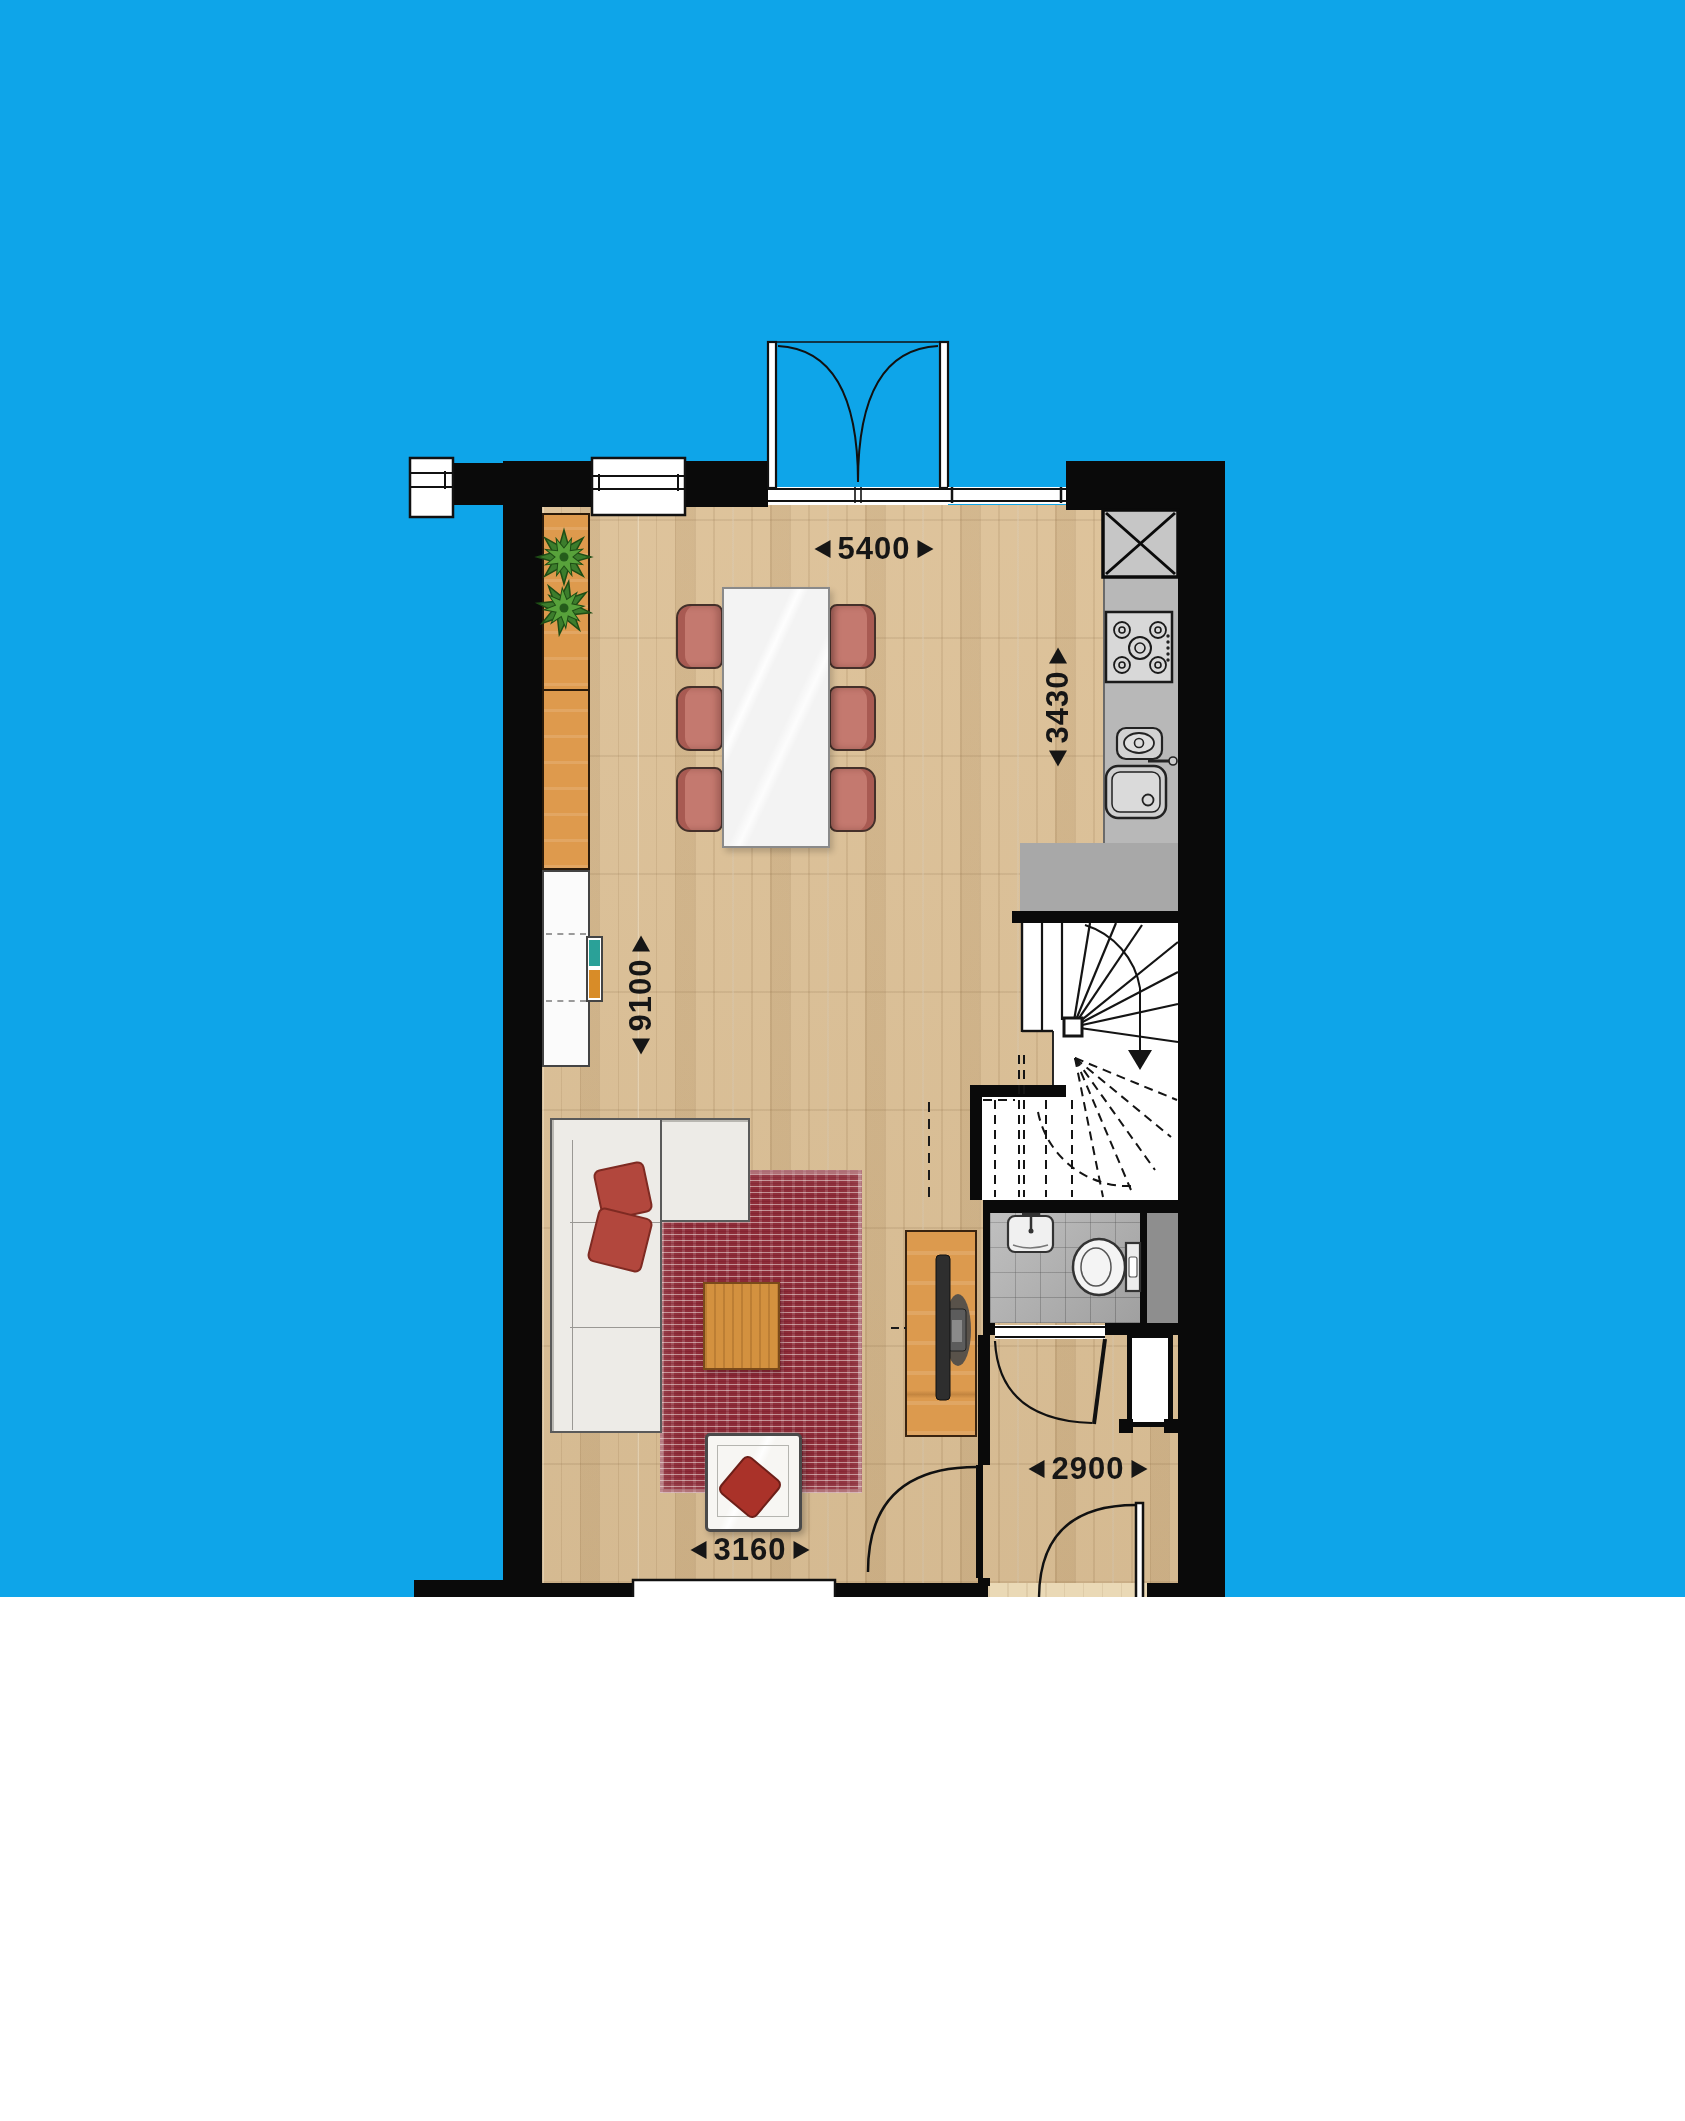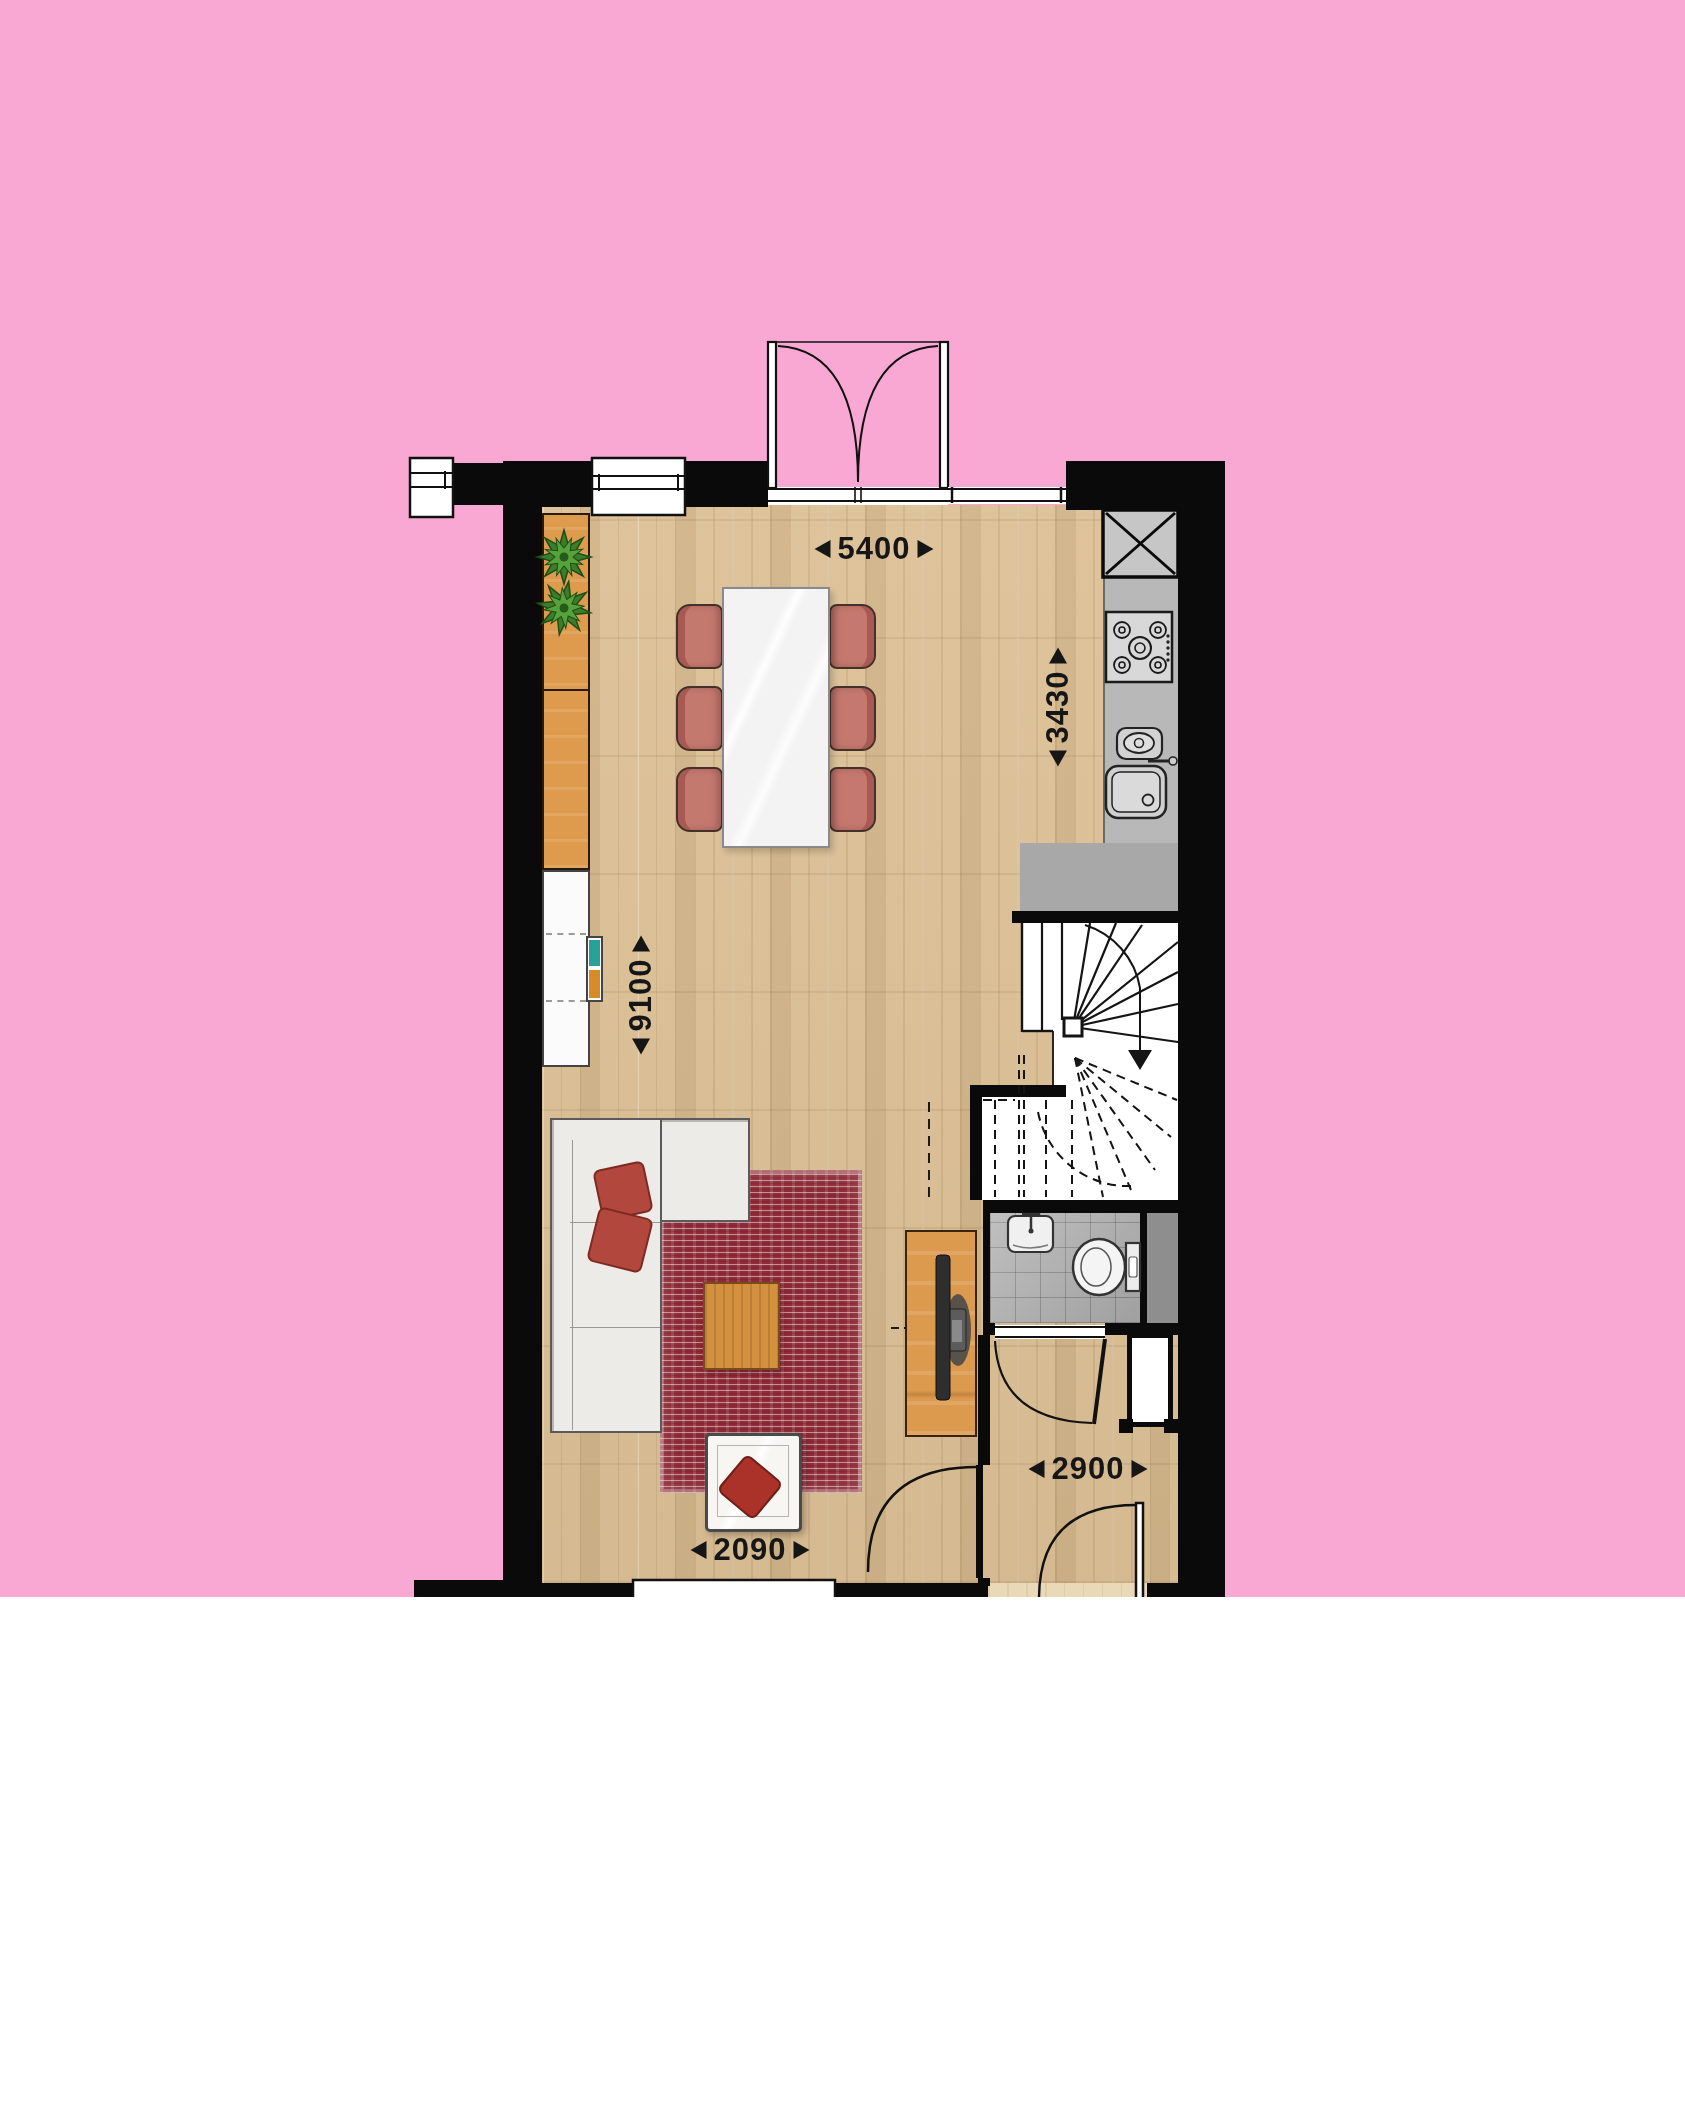--- a/index.html
+++ b/index.html
@@ -1,16 +1,16 @@
 <!DOCTYPE html>
 <html><head>
 <meta charset="utf-8">
 <style>
   html,body{margin:0;padding:0;background:#ffffff;}
-  #canvas{position:relative;width:1685px;height:1597px;background:#f9a8d4;overflow:hidden;
+  #canvas{position:relative;width:1685px;height:1597px;background:#0ea5e9;overflow:hidden;
           font-family:"Liberation Sans",sans-serif;}
   .abs{position:absolute;box-sizing:border-box;}
   .wall{position:absolute;box-sizing:border-box;background:#0a0a0a;}
   .wood{background-color:#dcc096;background-image:
     linear-gradient(rgba(255,255,255,0.05),rgba(0,0,0,0.03)),
     repeating-linear-gradient(90deg,rgba(121,85,43,0.13) 0 1.5px,rgba(0,0,0,0) 1.5px 19px),
     repeating-linear-gradient(90deg,rgba(255,244,222,0.38) 0 2px,rgba(255,255,255,0) 2px 38px,rgba(146,108,58,0.15) 38px 57px,rgba(255,255,255,0) 57px 95px),
     repeating-linear-gradient(0deg,rgba(94,64,30,0.10) 0 2px,rgba(0,0,0,0) 2px 118px);}
   .wood-light{background-color:#ead9b6;background-image:
     repeating-linear-gradient(90deg,rgba(121,85,43,0.10) 0 1.5px,rgba(0,0,0,0) 1.5px 19px);}
@@ -314,21 +314,21 @@
     <span>3430</span>
     <span class="tri r"></span>
   </div>
   <div class="dim vert" style="left:641px;top:995px;">
     <span class="tri l"></span>
     <span>9100</span>
     <span class="tri r"></span>
   </div>
   <div class="dim" style="left:750px;top:1550px;">
     <span class="tri l"></span>
-    <span>2090</span>
+    <span>3160</span>
     <span class="tri r"></span>
   </div>
   <div class="dim" style="left:1088px;top:1469px;">
     <span class="tri l"></span>
     <span>2900</span>
     <span class="tri r"></span>
   </div>
 
 </div>
 

